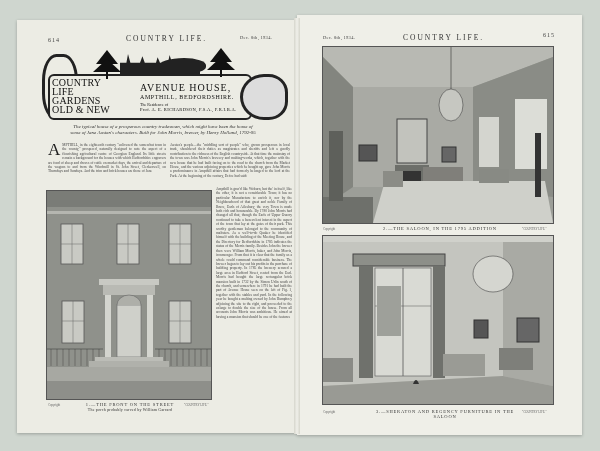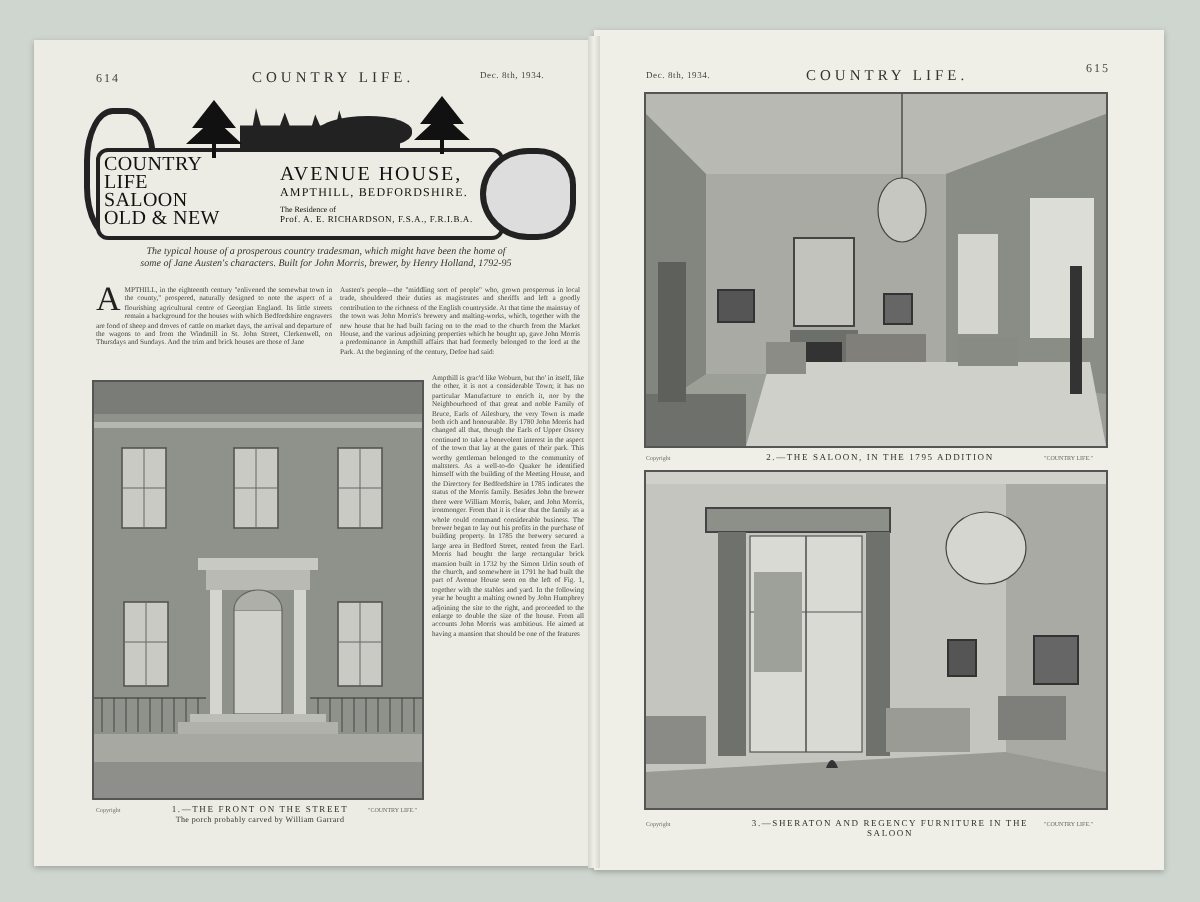--- a/index.html
+++ b/index.html
@@ -57,21 +57,21 @@
   <div class="bird"></div>
   <div class="tree" style="left:48px;top:6px;"></div>
   <div class="tree2" style="left:45px;top:15px;"></div>
   <div class="trunk" style="left:58px;top:27px;"></div>
   <div class="tree" style="left:162px;top:4px;"></div>
   <div class="tree2" style="left:159px;top:13px;"></div>
   <div class="trunk" style="left:172px;top:25px;"></div>
   <div class="masthead">
     <div>COUNTRY</div>
     <div>LIFE</div>
-    <div>SALOON</div>
+    <div>GARDENS</div>
     <div>OLD &amp; NEW</div>
   </div>
   <div class="title-block">
     <div class="t1">AVENUE HOUSE,</div>
     <div class="t2">AMPTHILL, BEDFORDSHIRE.</div>
     <div class="t3">The Residence of</div>
     <div class="t4">Prof. A. E. RICHARDSON, F.S.A., F.R.I.B.A.</div>
   </div>
 </div>
 

